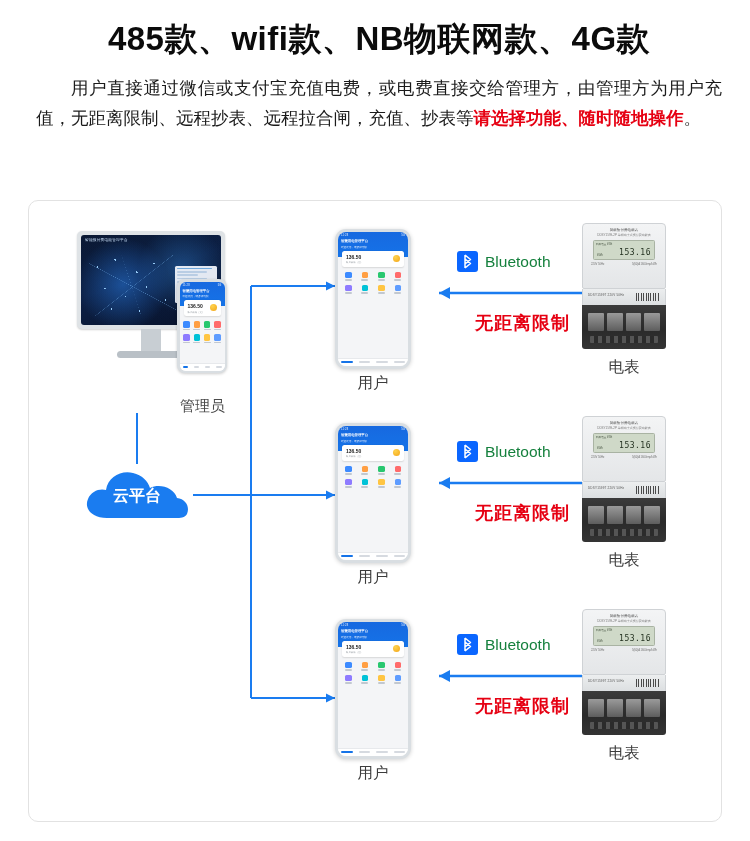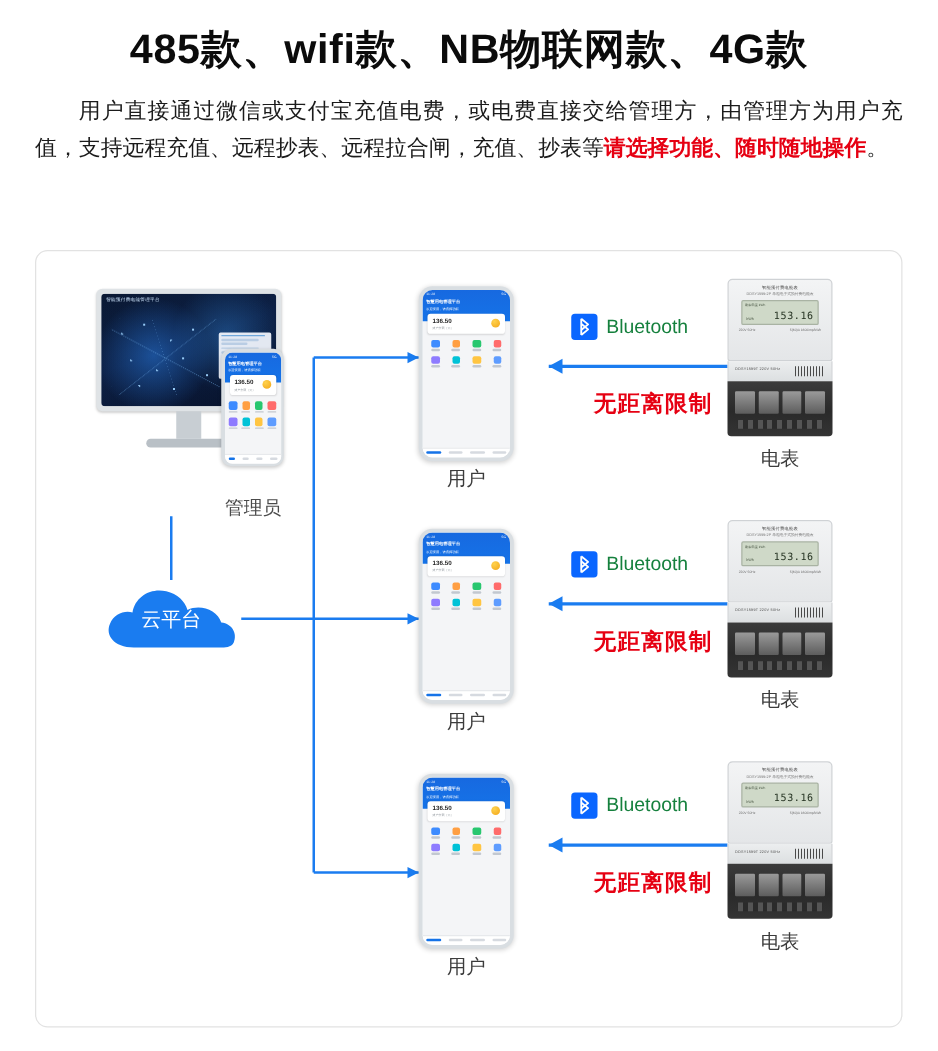--- a/index.html
+++ b/index.html
@@ -11,21 +11,21 @@
     width: 750px;
     height: 841px;
     font-family: "Liberation Sans", sans-serif;
     color: #111;
     overflow: hidden;
     position: relative;
   }
 
   
   .header {
-    padding: 18px 28px 0 28px;
+    padding: 18px 28px 0 36px;
   }
   .title {
     font-size: 33px;
     font-weight: 700;
     text-align: center;
     letter-spacing: 0.5px;
     color: #0b0b0b;
     line-height: 1.25;
   }
   .subtitle {
@@ -335,21 +335,21 @@
     height: 62px;
   }
   .cloud svg { display: block; }
   .cloud-text {
     position: absolute;
     left: 0; top: 22px;
     width: 112px;
     text-align: center;
     font-size: 16px;
     color: #fff;
-    font-weight: 400;
+    font-weight: 700;
   }
 
   
   .bt-row {
     position: absolute;
     display: flex;
     align-items: center;
     gap: 7px;
   }
   .bt-badge {
@@ -501,21 +501,21 @@
     font-size: 15.5px;
     color: #3c3c3c;
   }
 </style>
 </head>
 <body>
 
 <div class="header">
   <div class="title">485款、wifi款、NB物联网款、4G款</div>
   <div class="subtitle">
-    <span>用户直接通过微信或支付宝充值电费，或电费直接交给管理方，由管理方为用户充值，支持远程充值、远程抄表、远程拉合闸，充值、抄表等</span><span class="hl">请选择功能、随时随地操作</span><span>。</span>
+    <span>用户直接通过微信或支付宝充值电费，或电费直接交给管理方，由管理方为用户充值，无距离限制、远程抄表、远程拉合闸，充值、抄表等</span><span class="hl">请选择功能、随时随地操作</span><span>。</span>
   </div>
 </div>
 
 <div class="card">
   <div class="stage">
 
     <svg class="svg-lines" viewBox="0 0 694 622">
 
       <path d="M108 212 L108 263" stroke="#1a7cf0" stroke-width="2" fill="none"></path>
 

